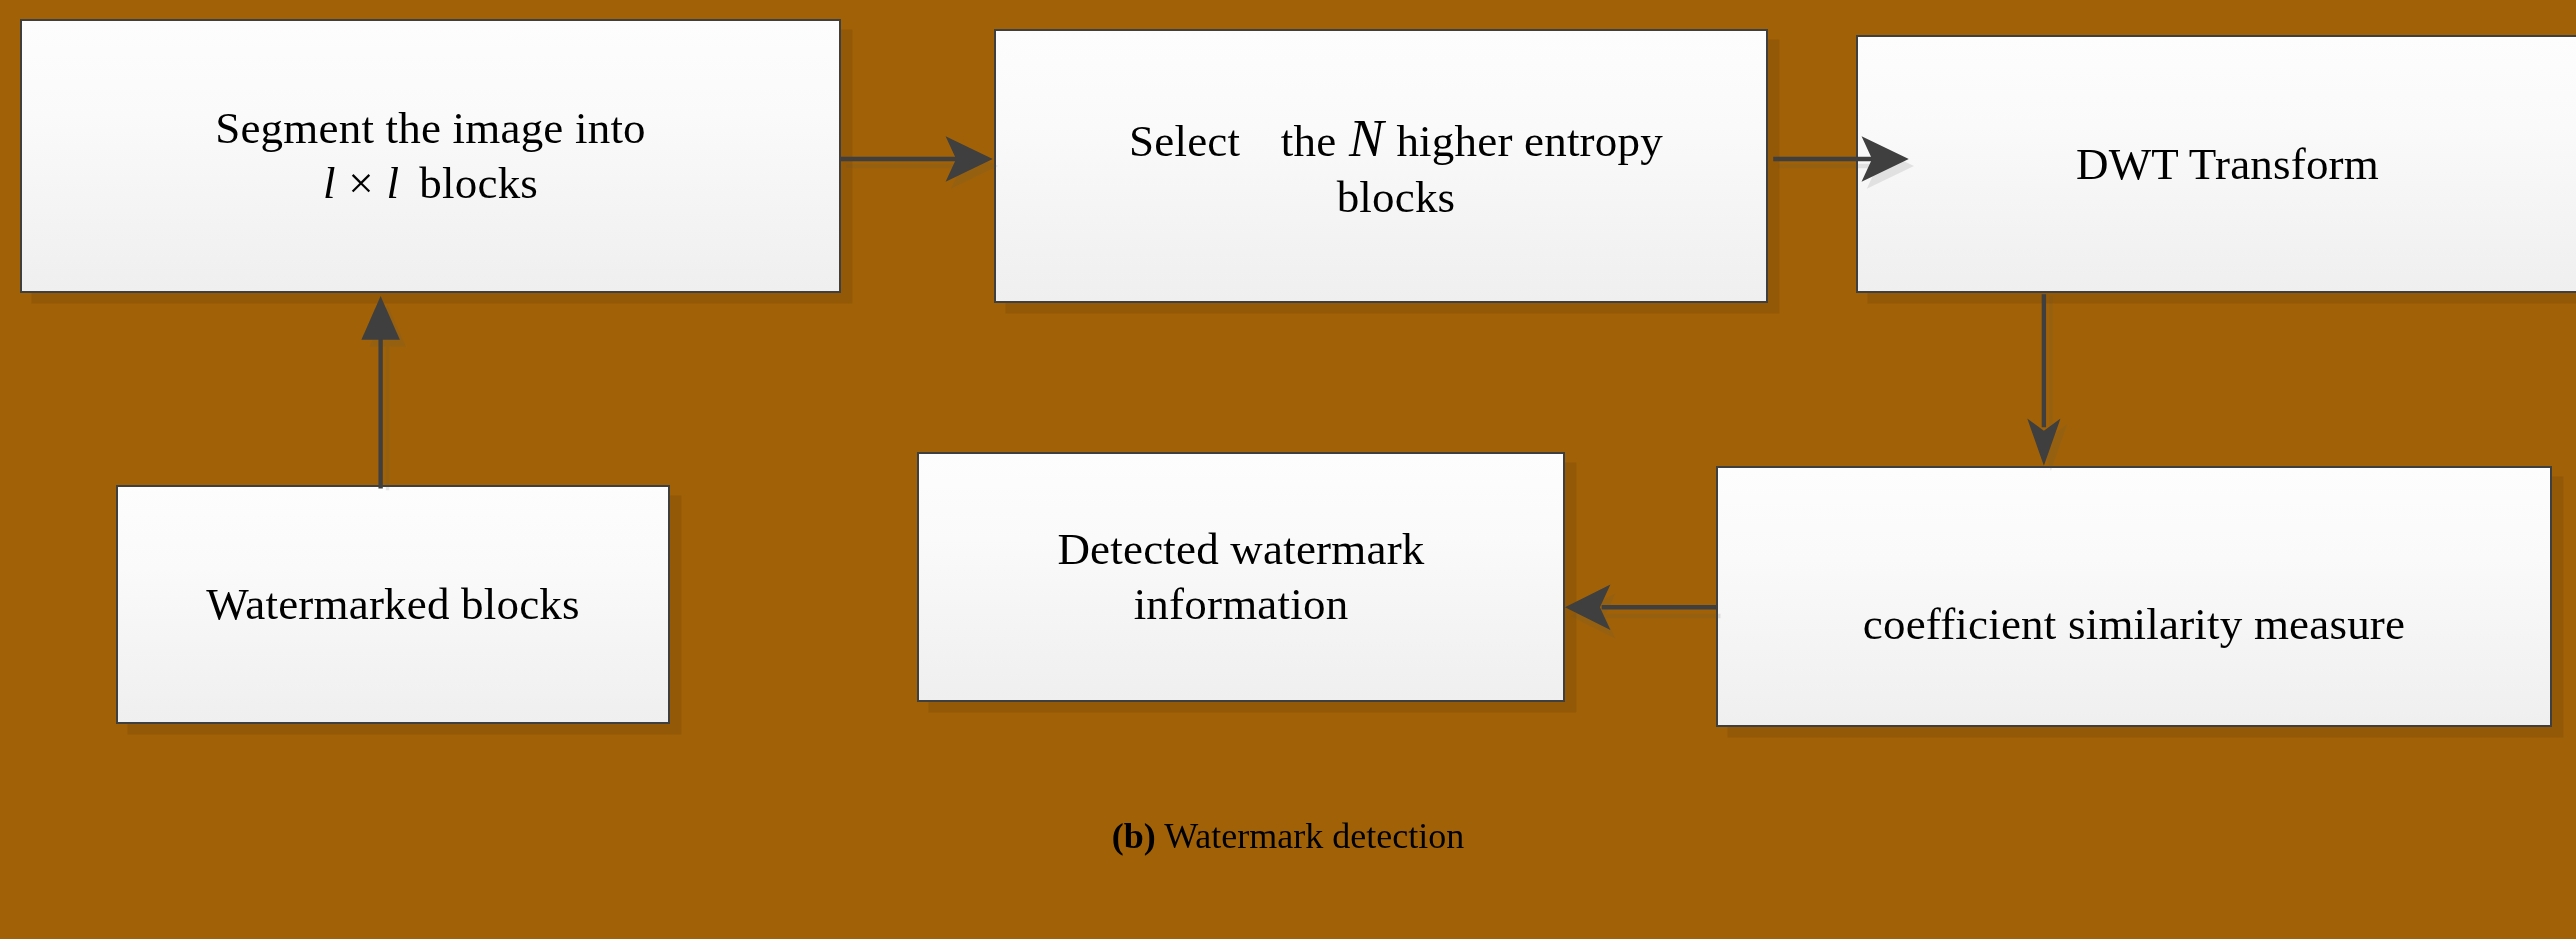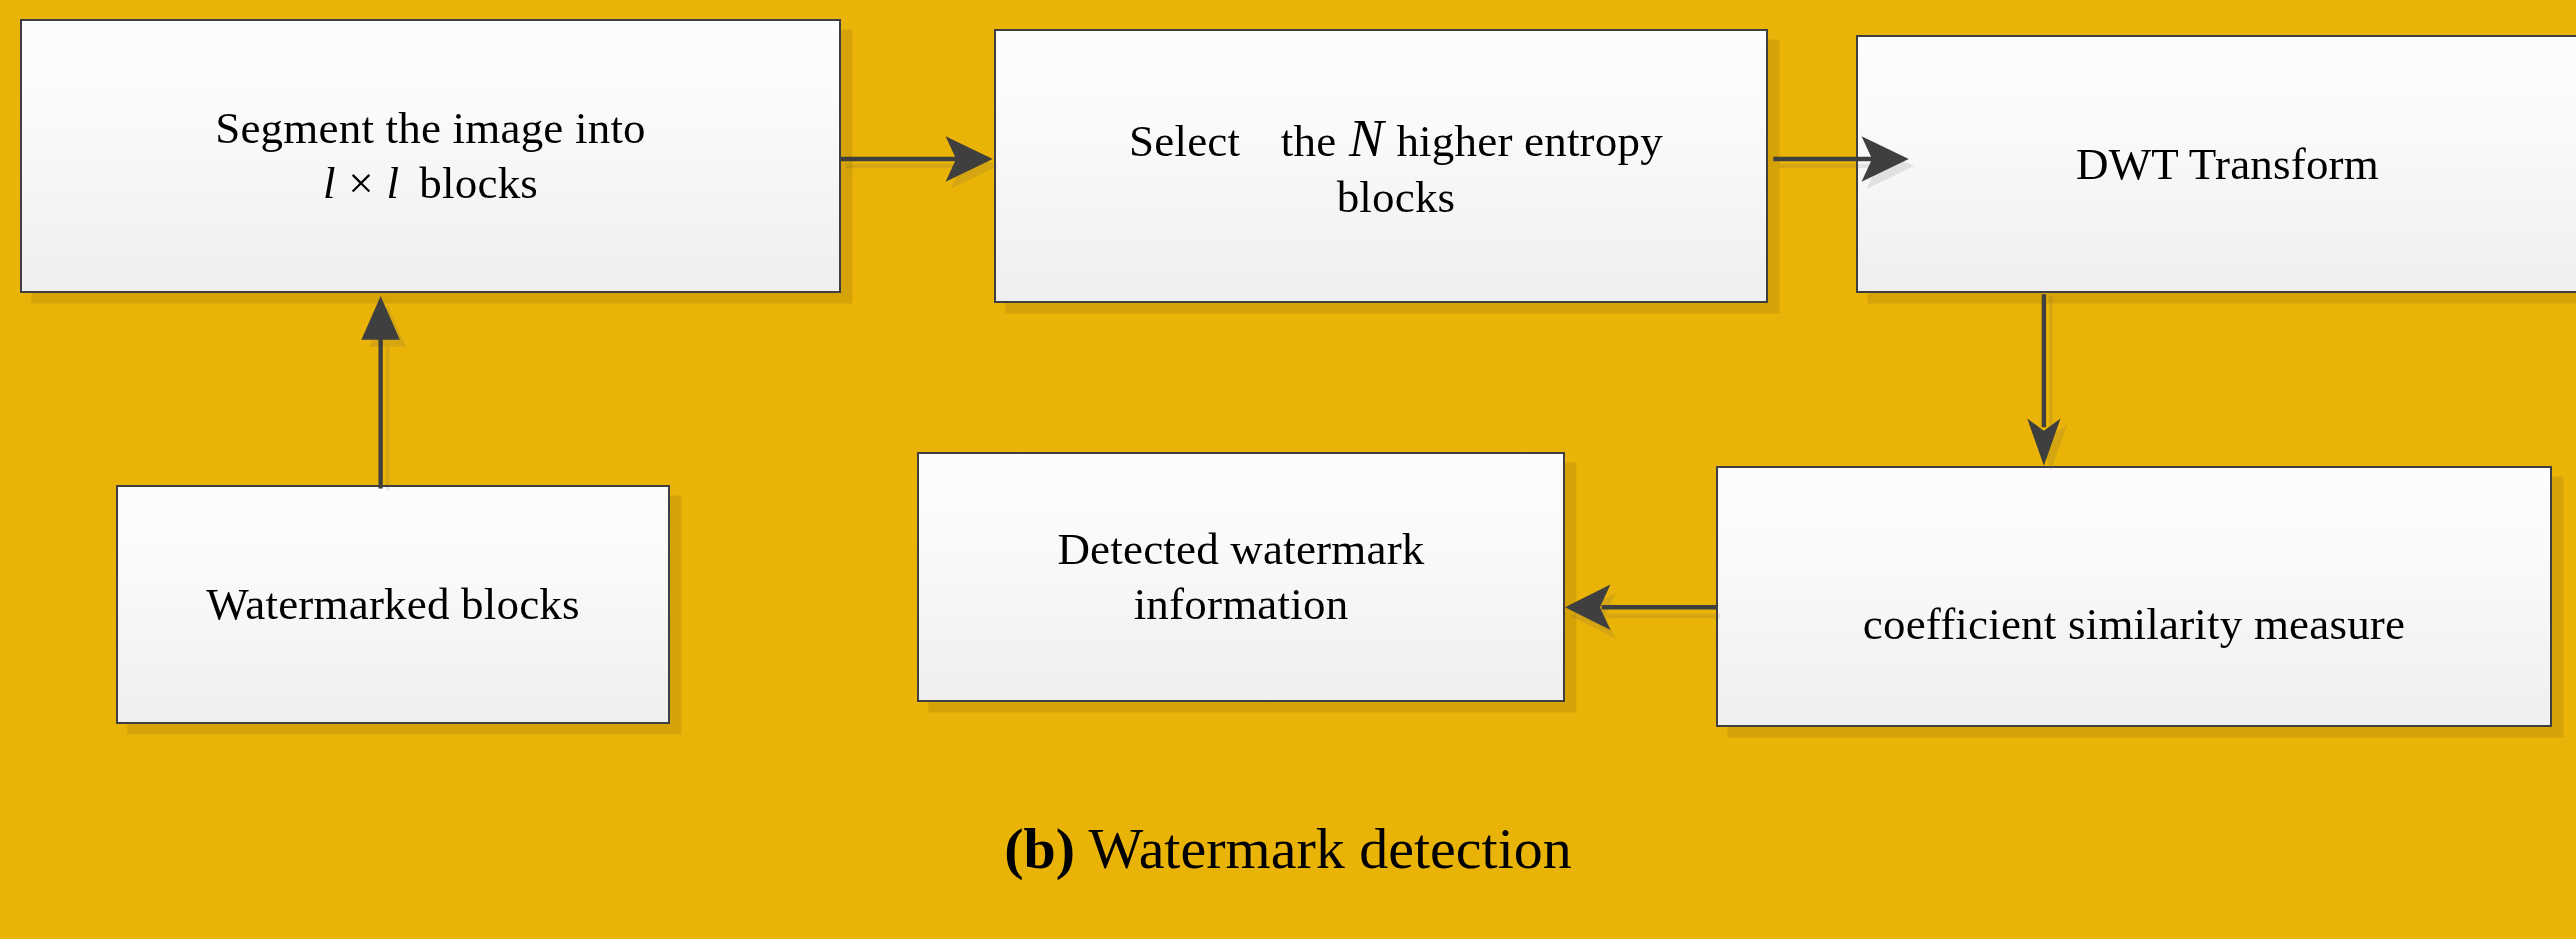--- a/index.html
+++ b/index.html
@@ -4,21 +4,21 @@
 <style>
   html, body {
     margin: 0;
     padding: 0;
     background: #ffffff;
   }
   #canvas {
     position: relative;
     width: 2576px;
     height: 939px;
-    background: #eab308;
+    background: #a16207;
     overflow: hidden;
     font-family: "Liberation Serif", "DejaVu Serif", serif;
   }
 
   
   .node {
     position: absolute;
     box-sizing: border-box;
     border: 2.6px solid #3f3f3f;
     background: linear-gradient(to bottom, #fdfdfd 0%, #fafafa 35%, #f4f4f4 70%, #efefef 100%);
@@ -63,21 +63,21 @@
     overflow: visible;
   }
 
   
   #caption {
     position: absolute;
     left: 0;
     right: 0;
     top: 815px;
     text-align: center;
-    font-size: 58px;
+    font-size: 36px;
     color: #000000;
     font-family: "Liberation Serif", "DejaVu Serif", serif;
   }
   #caption .bold {
     font-weight: bold;
   }
 </style>
 </head>
 <body>
 

